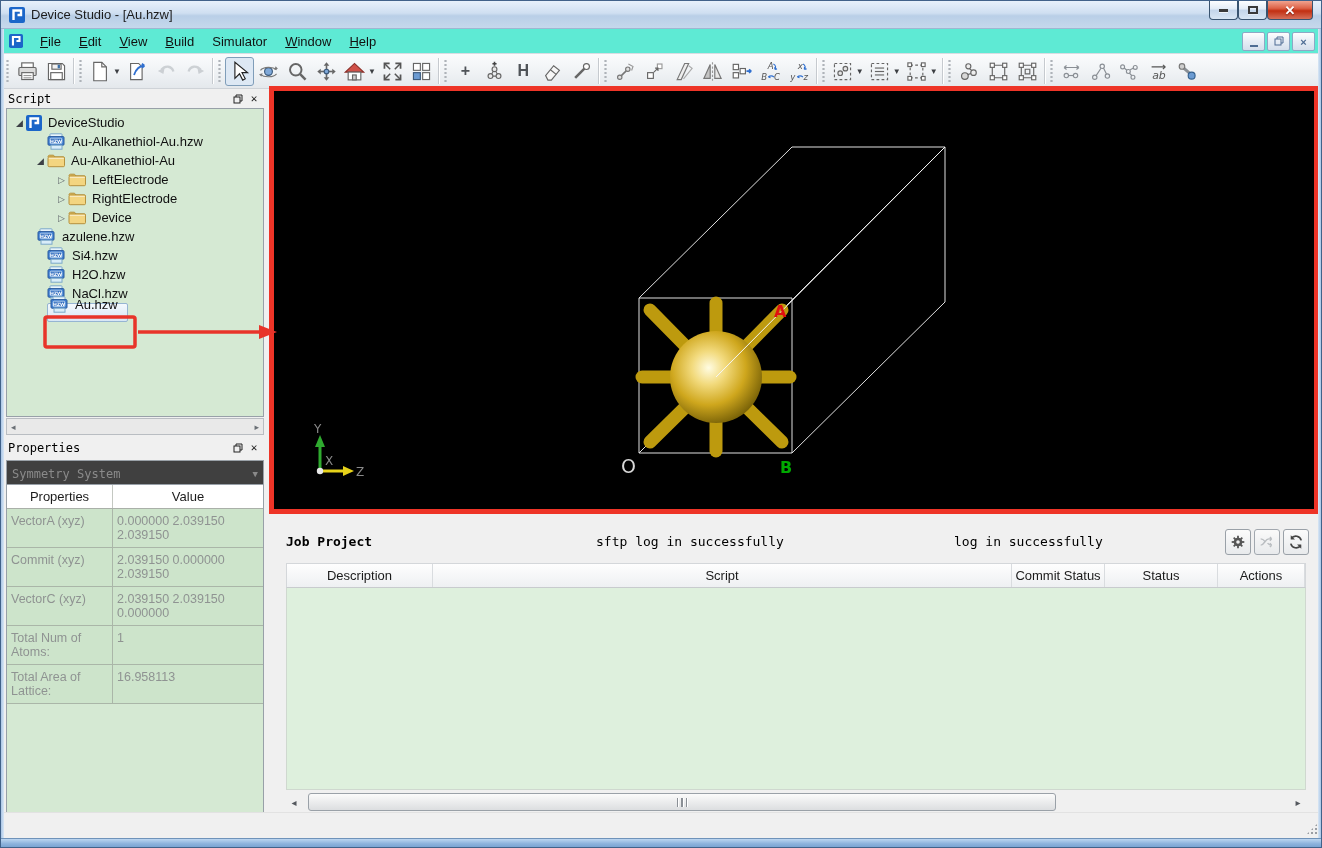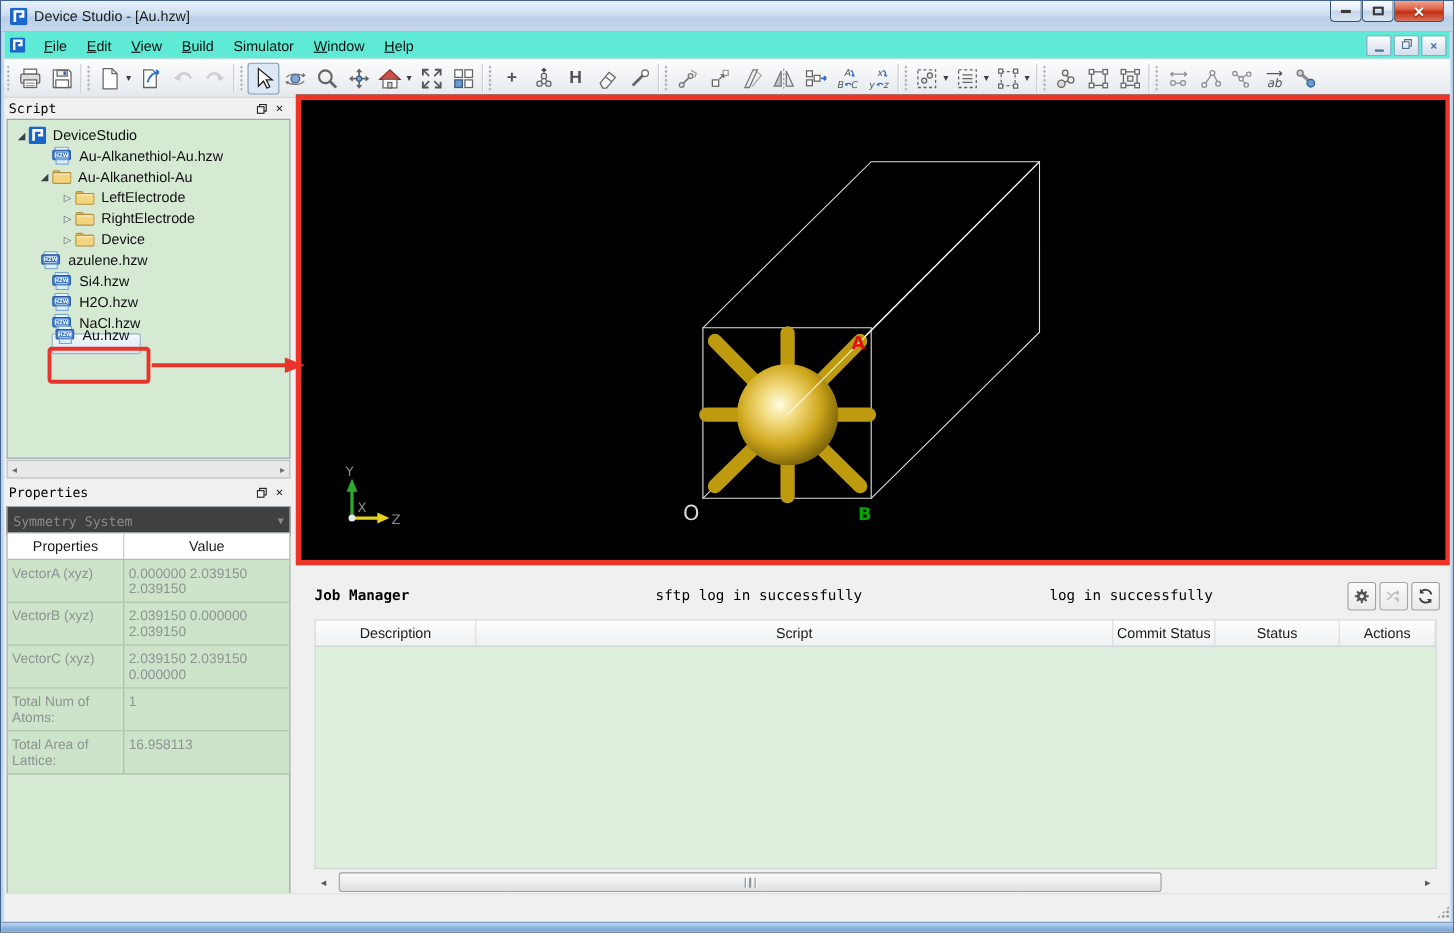--- a/index.html
+++ b/index.html
@@ -752,21 +752,21 @@
       <div class="ptable-head">
         <div class="phc1">Properties</div>
         <div class="phc2">Value</div>
       </div>
       <div id="prop-rows">
           <div class="prow-t">
             <div class="pc1">VectorA (xyz)</div>
             <div class="pc2">0.000000 2.039150 2.039150</div>
           </div>
           <div class="prow-t">
-            <div class="pc1">VectorB (xyz)</div>
+            <div class="pc1">Commit (xyz)</div>
             <div class="pc2">2.039150 0.000000 2.039150</div>
           </div>
           <div class="prow-t">
             <div class="pc1">VectorC (xyz)</div>
             <div class="pc2">2.039150 2.039150 0.000000</div>
           </div>
           <div class="prow-t">
             <div class="pc1">Total Num of Atoms:</div>
             <div class="pc2">1</div>
           </div>
@@ -822,21 +822,21 @@
   </div>
 
   <svg class="annot" viewBox="0 0 240 40">
     <rect x="4" y="4" width="90" height="30" rx="2" fill="none" stroke="#e8342a" stroke-width="3.5"></rect>
     <line x1="97" y1="19" x2="219" y2="19" stroke="#e8342a" stroke-width="3.5"></line>
     <polygon points="218,12 236,19 218,26" fill="#e8342a"></polygon>
   </svg>
 
   <div class="jobarea">
     <div class="jobhead">
-      <span class="job-title">Job Manager</span>
+      <span class="job-title">Job Project</span>
       <span class="job-msg" style="left:327px;">sftp log in successfully</span>
       <span class="job-msg" style="left:637px;margin-left:48px;">log in successfully</span>
       <div class="job-btns" id="job-btns">
           <div class="jbtn">
             <svg viewBox="0 0 20 20">
               <g stroke="#555" stroke-width="2">
                 <line x1="10" y1="3" x2="10" y2="17"></line>
                 <line x1="3" y1="10" x2="17" y2="10"></line>
                 <line x1="5.2" y1="5.2" x2="14.8" y2="14.8"></line>
                 <line x1="14.8" y1="5.2" x2="5.2" y2="14.8"></line>

